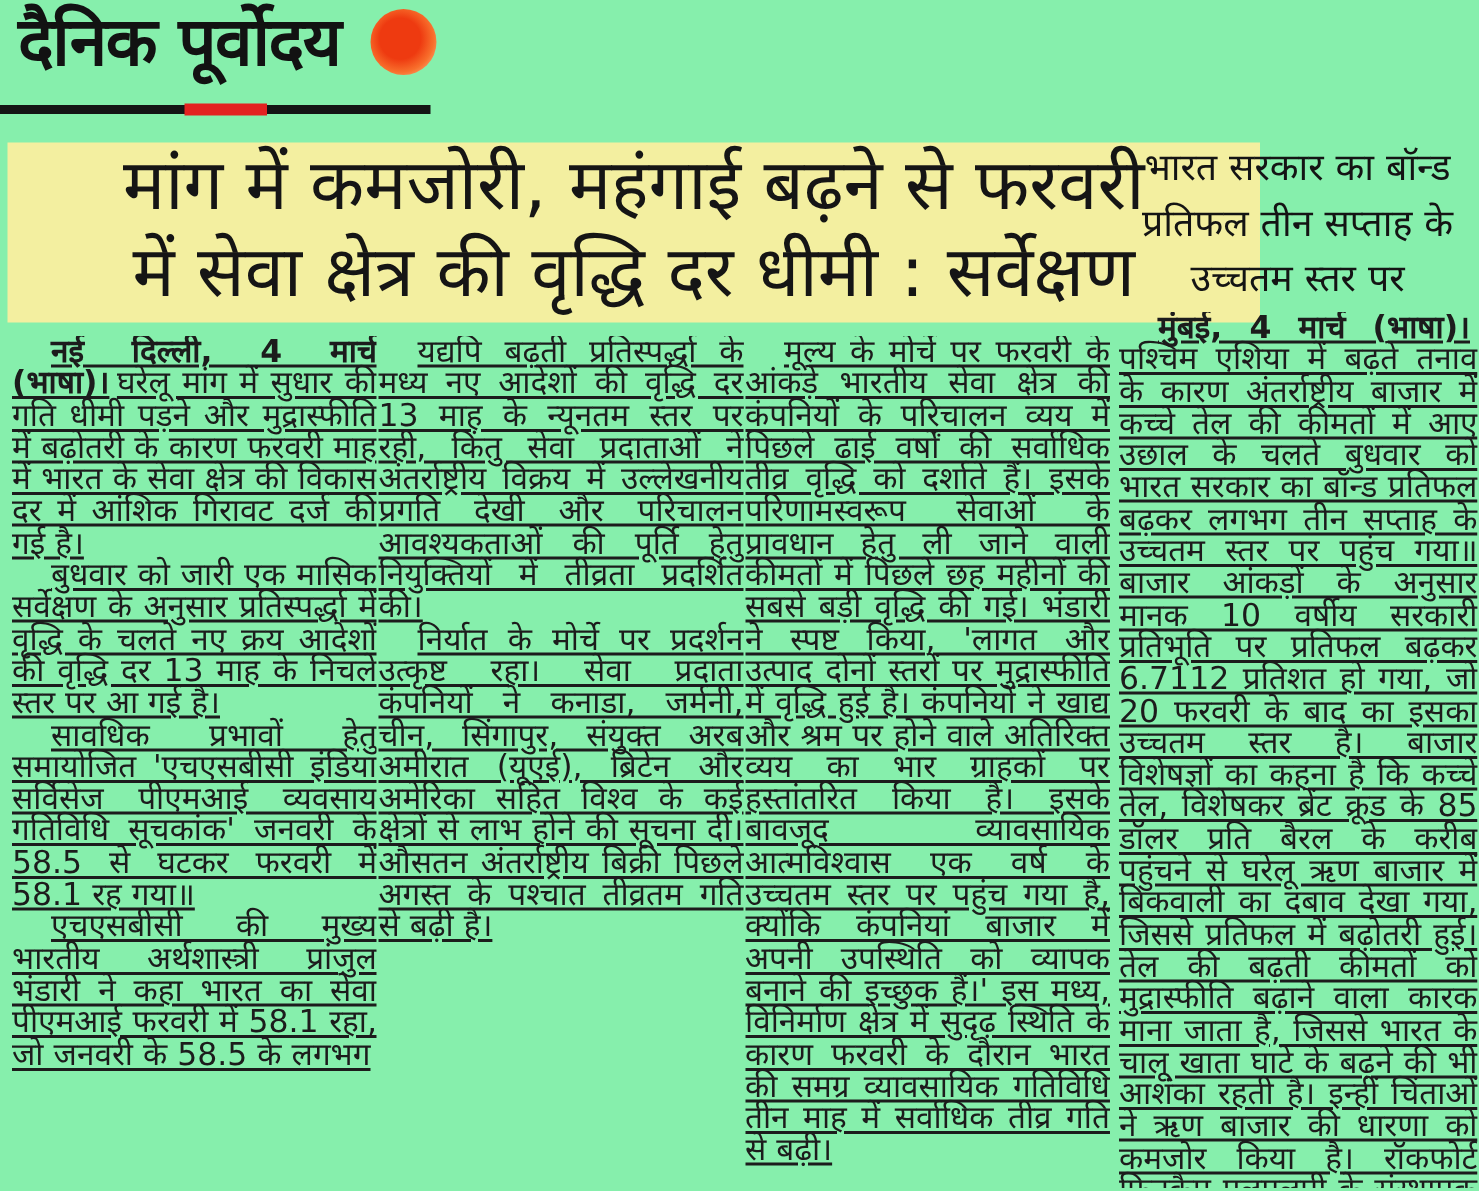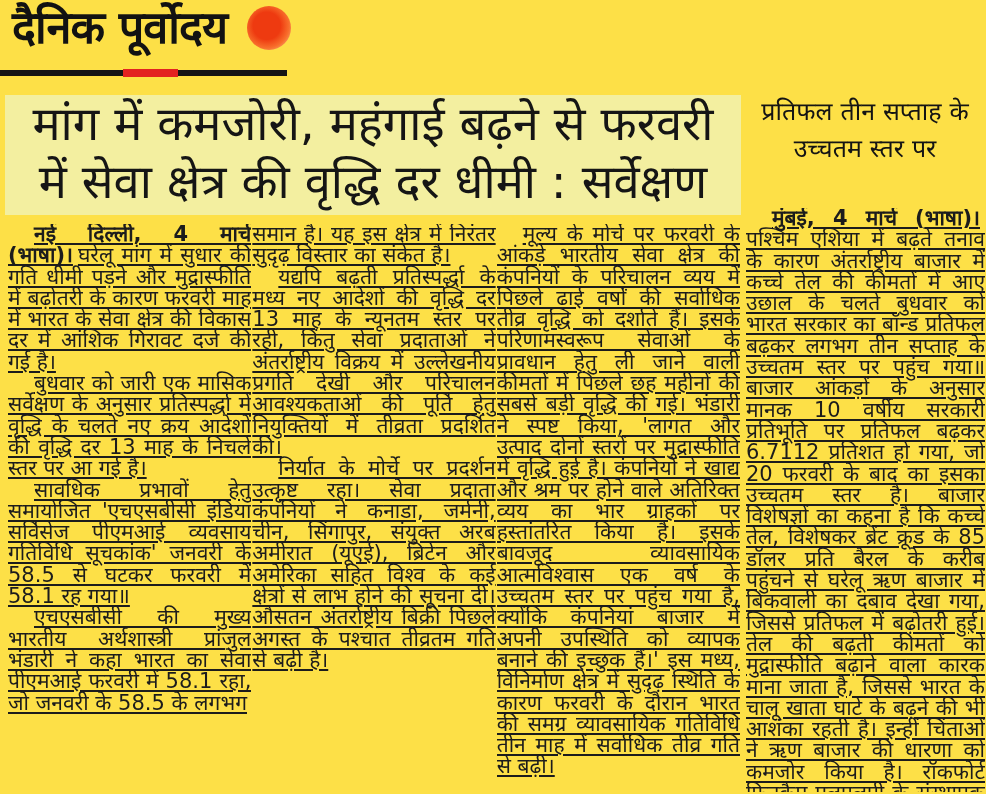--- a/index.html
+++ b/index.html
@@ -3,21 +3,21 @@
 <meta charset="utf-8">
 <style>
   * { margin:0; padding:0; box-sizing:border-box; }
   html,body { width:986px; height:794px; }
   body {
     font-family:"DejaVu Sans", sans-serif;
     background:#ffffff;
   }
   .page {
     position:relative; width:986px; height:794px;
-    background:#fde047; overflow:hidden; color:#1b1b1b;
+    background:#86efac; overflow:hidden; color:#1b1b1b;
   }
 
   
   .masthead { position:absolute; left:0; top:0; width:300px; height:90px; }
   .sun {
     position:absolute; left:247px; top:6px; width:44px; height:44px; border-radius:50%;
     background:radial-gradient(circle at 45% 45%, #ee3a10 0 40%, #f86f2c 65%, #fbb27e 88%, rgba(251,178,126,0) 100%);
   }
   .logo {
     position:absolute; left:12px; top:2px; width:286px;
@@ -33,21 +33,21 @@
     position:absolute; left:0; top:70px; width:287px; height:6px;
     background:#151515;
   }
   .masthead-badge {
     position:absolute; left:123px; top:-1px; width:55px; height:8px;
     background:#e32220;
   }
 
   
   .headline-band {
-    position:absolute; left:5px; top:95px; width:736px; height:120px;
+    position:absolute; left:5px; top:95px; width:835px; height:120px;
     background:#f3efa0; text-align:center; color:#151515;
   }
   .headline-band .hl {
     font-size:47px; line-height:58px; white-space:nowrap; font-weight:normal;
   }
   .columns {
     position:absolute; left:8px; top:224px; width:732px; height:570px;
     display:flex; gap:1px; overflow:hidden;
   }
   .col { flex:1 1 0; overflow:hidden; }
@@ -92,33 +92,33 @@
   <section class="columns">
 
     <div class="col">
       <p><b class="lead">नई दिल्ली, 4 मार्च (भाषा)।</b><span>घरेलू मांग में सुधार की गति धीमी पड़ने और मुद्रास्फीति में बढ़ोतरी के कारण फरवरी माह में भारत के सेवा क्षेत्र की विकास दर में आंशिक गिरावट दर्ज की गई है।</span></p>
       <p>बुधवार को जारी एक मासिक सर्वेक्षण के अनुसार प्रतिस्पर्द्धा में वृद्धि के चलते नए क्रय आदेशों की वृद्धि दर 13 माह के निचले स्तर पर आ गई है।</p>
       <p>सावधिक प्रभावों हेतु समायोजित 'एचएसबीसी इंडिया सर्विसेज पीएमआई व्यवसाय गतिविधि सूचकांक' जनवरी के 58.5 से घटकर फरवरी में 58.1 रह गया॥</p>
       <p>एचएसबीसी की मुख्य भारतीय अर्थशास्त्री प्रांजुल भंडारी ने कहा भारत का सेवा पीएमआई फरवरी में 58.1 रहा, जो जनवरी के 58.5 के लगभग</p>
     </div>
 
     <div class="col">
-      <p class="noindent">समान है। यह इस क्षेत्र में निरंतर सुदृढ़ विस्तार का संकेत है।</p>
       <p>यद्यपि बढ़ती प्रतिस्पर्द्धा के मध्य नए आदेशों की वृद्धि दर 13 माह के न्यूनतम स्तर पर रही, किंतु सेवा प्रदाताओं ने अंतर्राष्ट्रीय विक्रय में उल्लेखनीय प्रगति देखी और परिचालन आवश्यकताओं की पूर्ति हेतु नियुक्तियों में तीव्रता प्रदर्शित की।</p>
       <p>निर्यात के मोर्चे पर प्रदर्शन उत्कृष्ट रहा। सेवा प्रदाता कंपनियों ने कनाडा, जर्मनी, चीन, सिंगापुर, संयुक्त अरब अमीरात (यूएई), ब्रिटेन और अमेरिका सहित विश्व के कई क्षेत्रों से लाभ होने की सूचना दी। औसतन अंतर्राष्ट्रीय बिक्री पिछले अगस्त के पश्चात तीव्रतम गति से बढ़ी है।</p>
     </div>
 
     <div class="col">
       <p>मूल्य के मोर्चे पर फरवरी के आंकड़े भारतीय सेवा क्षेत्र की कंपनियों के परिचालन व्यय में पिछले ढाई वर्षों की सर्वाधिक तीव्र वृद्धि को दर्शाते हैं। इसके परिणामस्वरूप सेवाओं के प्रावधान हेतु ली जाने वाली कीमतों में पिछले छह महीनों की सबसे बड़ी वृद्धि की गई। भंडारी ने स्पष्ट किया, 'लागत और उत्पाद दोनों स्तरों पर मुद्रास्फीति में वृद्धि हुई है। कंपनियों ने खाद्य और श्रम पर होने वाले अतिरिक्त व्यय का भार ग्राहकों पर हस्तांतरित किया है। इसके बावजूद व्यावसायिक आत्मविश्वास एक वर्ष के उच्चतम स्तर पर पहुंच गया है, क्योंकि कंपनियां बाजार में अपनी उपस्थिति को व्यापक बनाने की इच्छुक हैं।' इस मध्य, विनिर्माण क्षेत्र में सुदृढ़ स्थिति के कारण फरवरी के दौरान भारत की समग्र व्यावसायिक गतिविधि तीन माह में सर्वाधिक तीव्र गति से बढ़ी।</p>
     </div>
 
   </section>
 
   <aside>
     <h2 class="side-headline">
+      <div>भारत सरकार का बॉन्ड</div>
       <div>प्रतिफल तीन सप्ताह के</div>
       <div>उच्चतम स्तर पर</div>
     </h2>
     <div class="side-body">
       <p><b class="lead">मुंबई, 4 मार्च (भाषा)।</b><span>पश्चिम एशिया में बढ़ते तनाव के कारण अंतर्राष्ट्रीय बाजार में कच्चे तेल की कीमतों में आए उछाल के चलते बुधवार को भारत सरकार का बॉन्ड प्रतिफल बढ़कर लगभग तीन सप्ताह के उच्चतम स्तर पर पहुंच गया॥ बाजार आंकड़ों के अनुसार मानक 10 वर्षीय सरकारी प्रतिभूति पर प्रतिफल बढ़कर 6.7112 प्रतिशत हो गया, जो 20 फरवरी के बाद का इसका उच्चतम स्तर है। बाजार विशेषज्ञों का कहना है कि कच्चे तेल, विशेषकर ब्रेंट क्रूड के 85 डॉलर प्रति बैरल के करीब पहुंचने से घरेलू ऋण बाजार में बिकवाली का दबाव देखा गया, जिससे प्रतिफल में बढ़ोतरी हुई। तेल की बढ़ती कीमतों को मुद्रास्फीति बढ़ाने वाला कारक माना जाता है, जिससे भारत के चालू खाता घाटे के बढ़ने की भी आशंका रहती है। इन्हीं चिंताओं ने ऋण बाजार की धारणा को कमजोर किया है। रॉकफोर्ट फिनकैप एलएलपी के संस्थापक वेंकटकृष्णन श्रीनिवासन ने कहा ईरान और इजराइल के बीच तनाव बढ़ने से कच्चे तेल की कीमतें ऊपर गई हैं और रुपया कमजोर हुआ है।</span></p>
     </div>
   </aside>
 
 </div>
 

